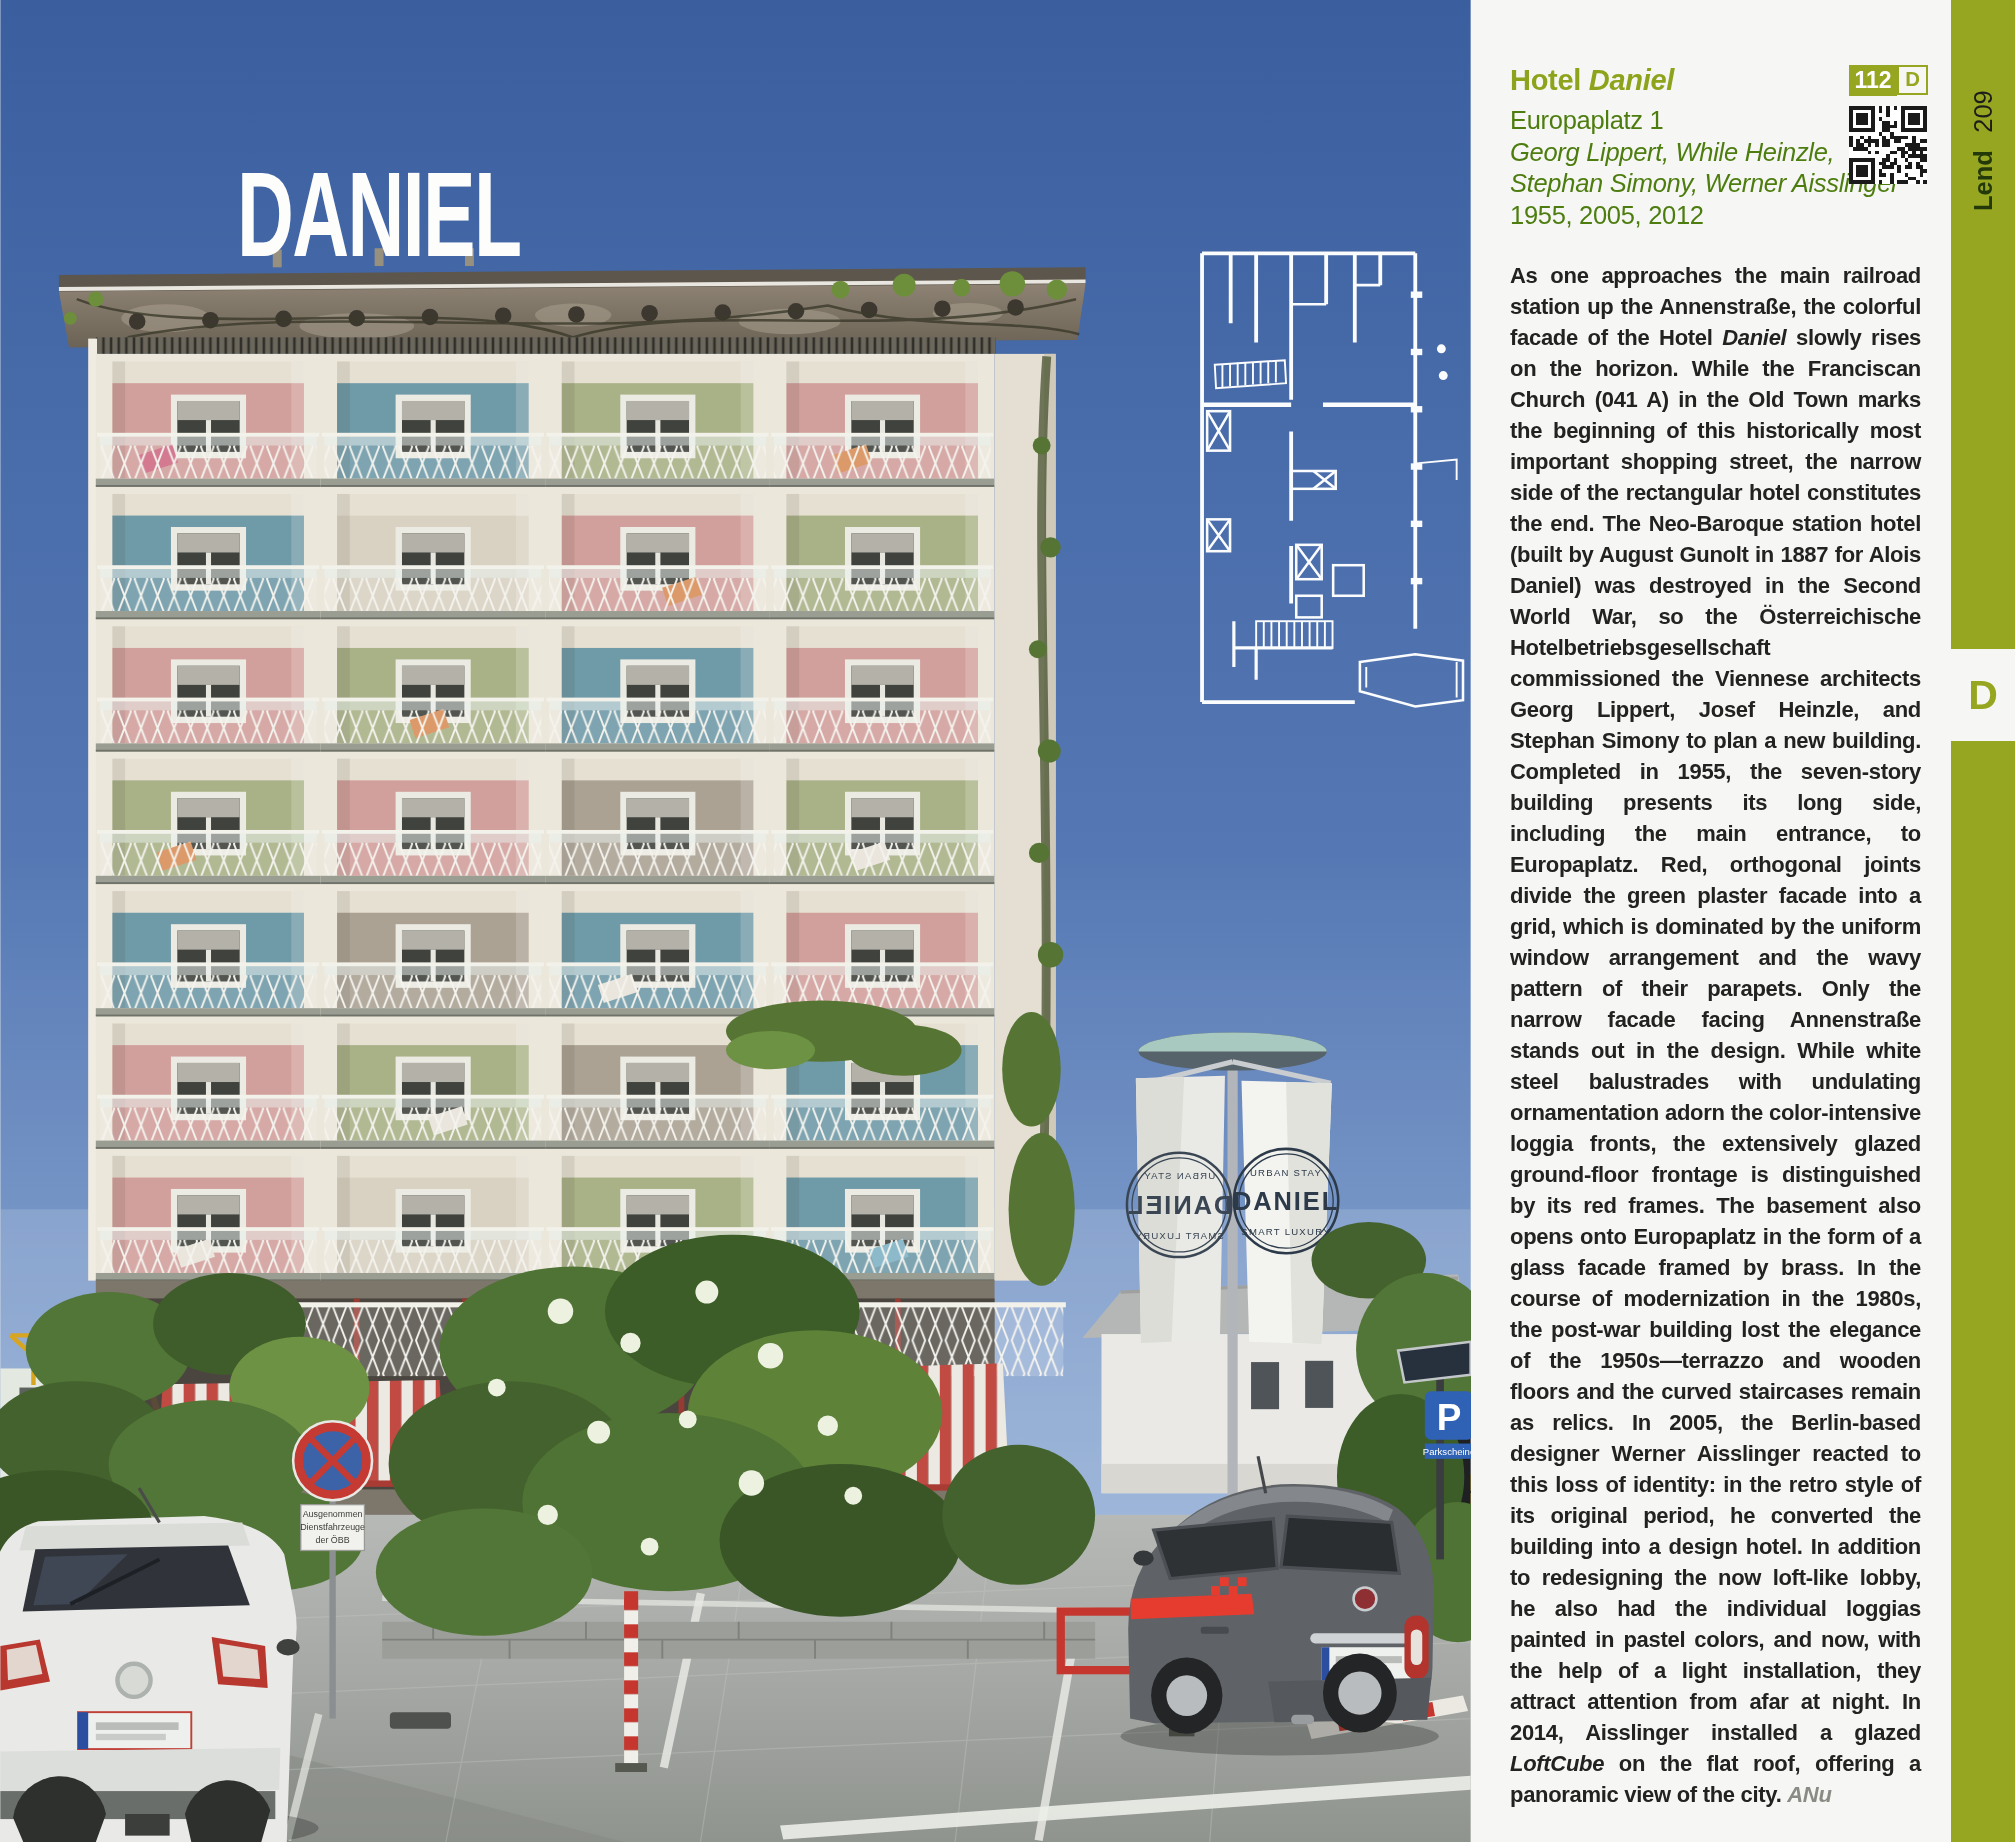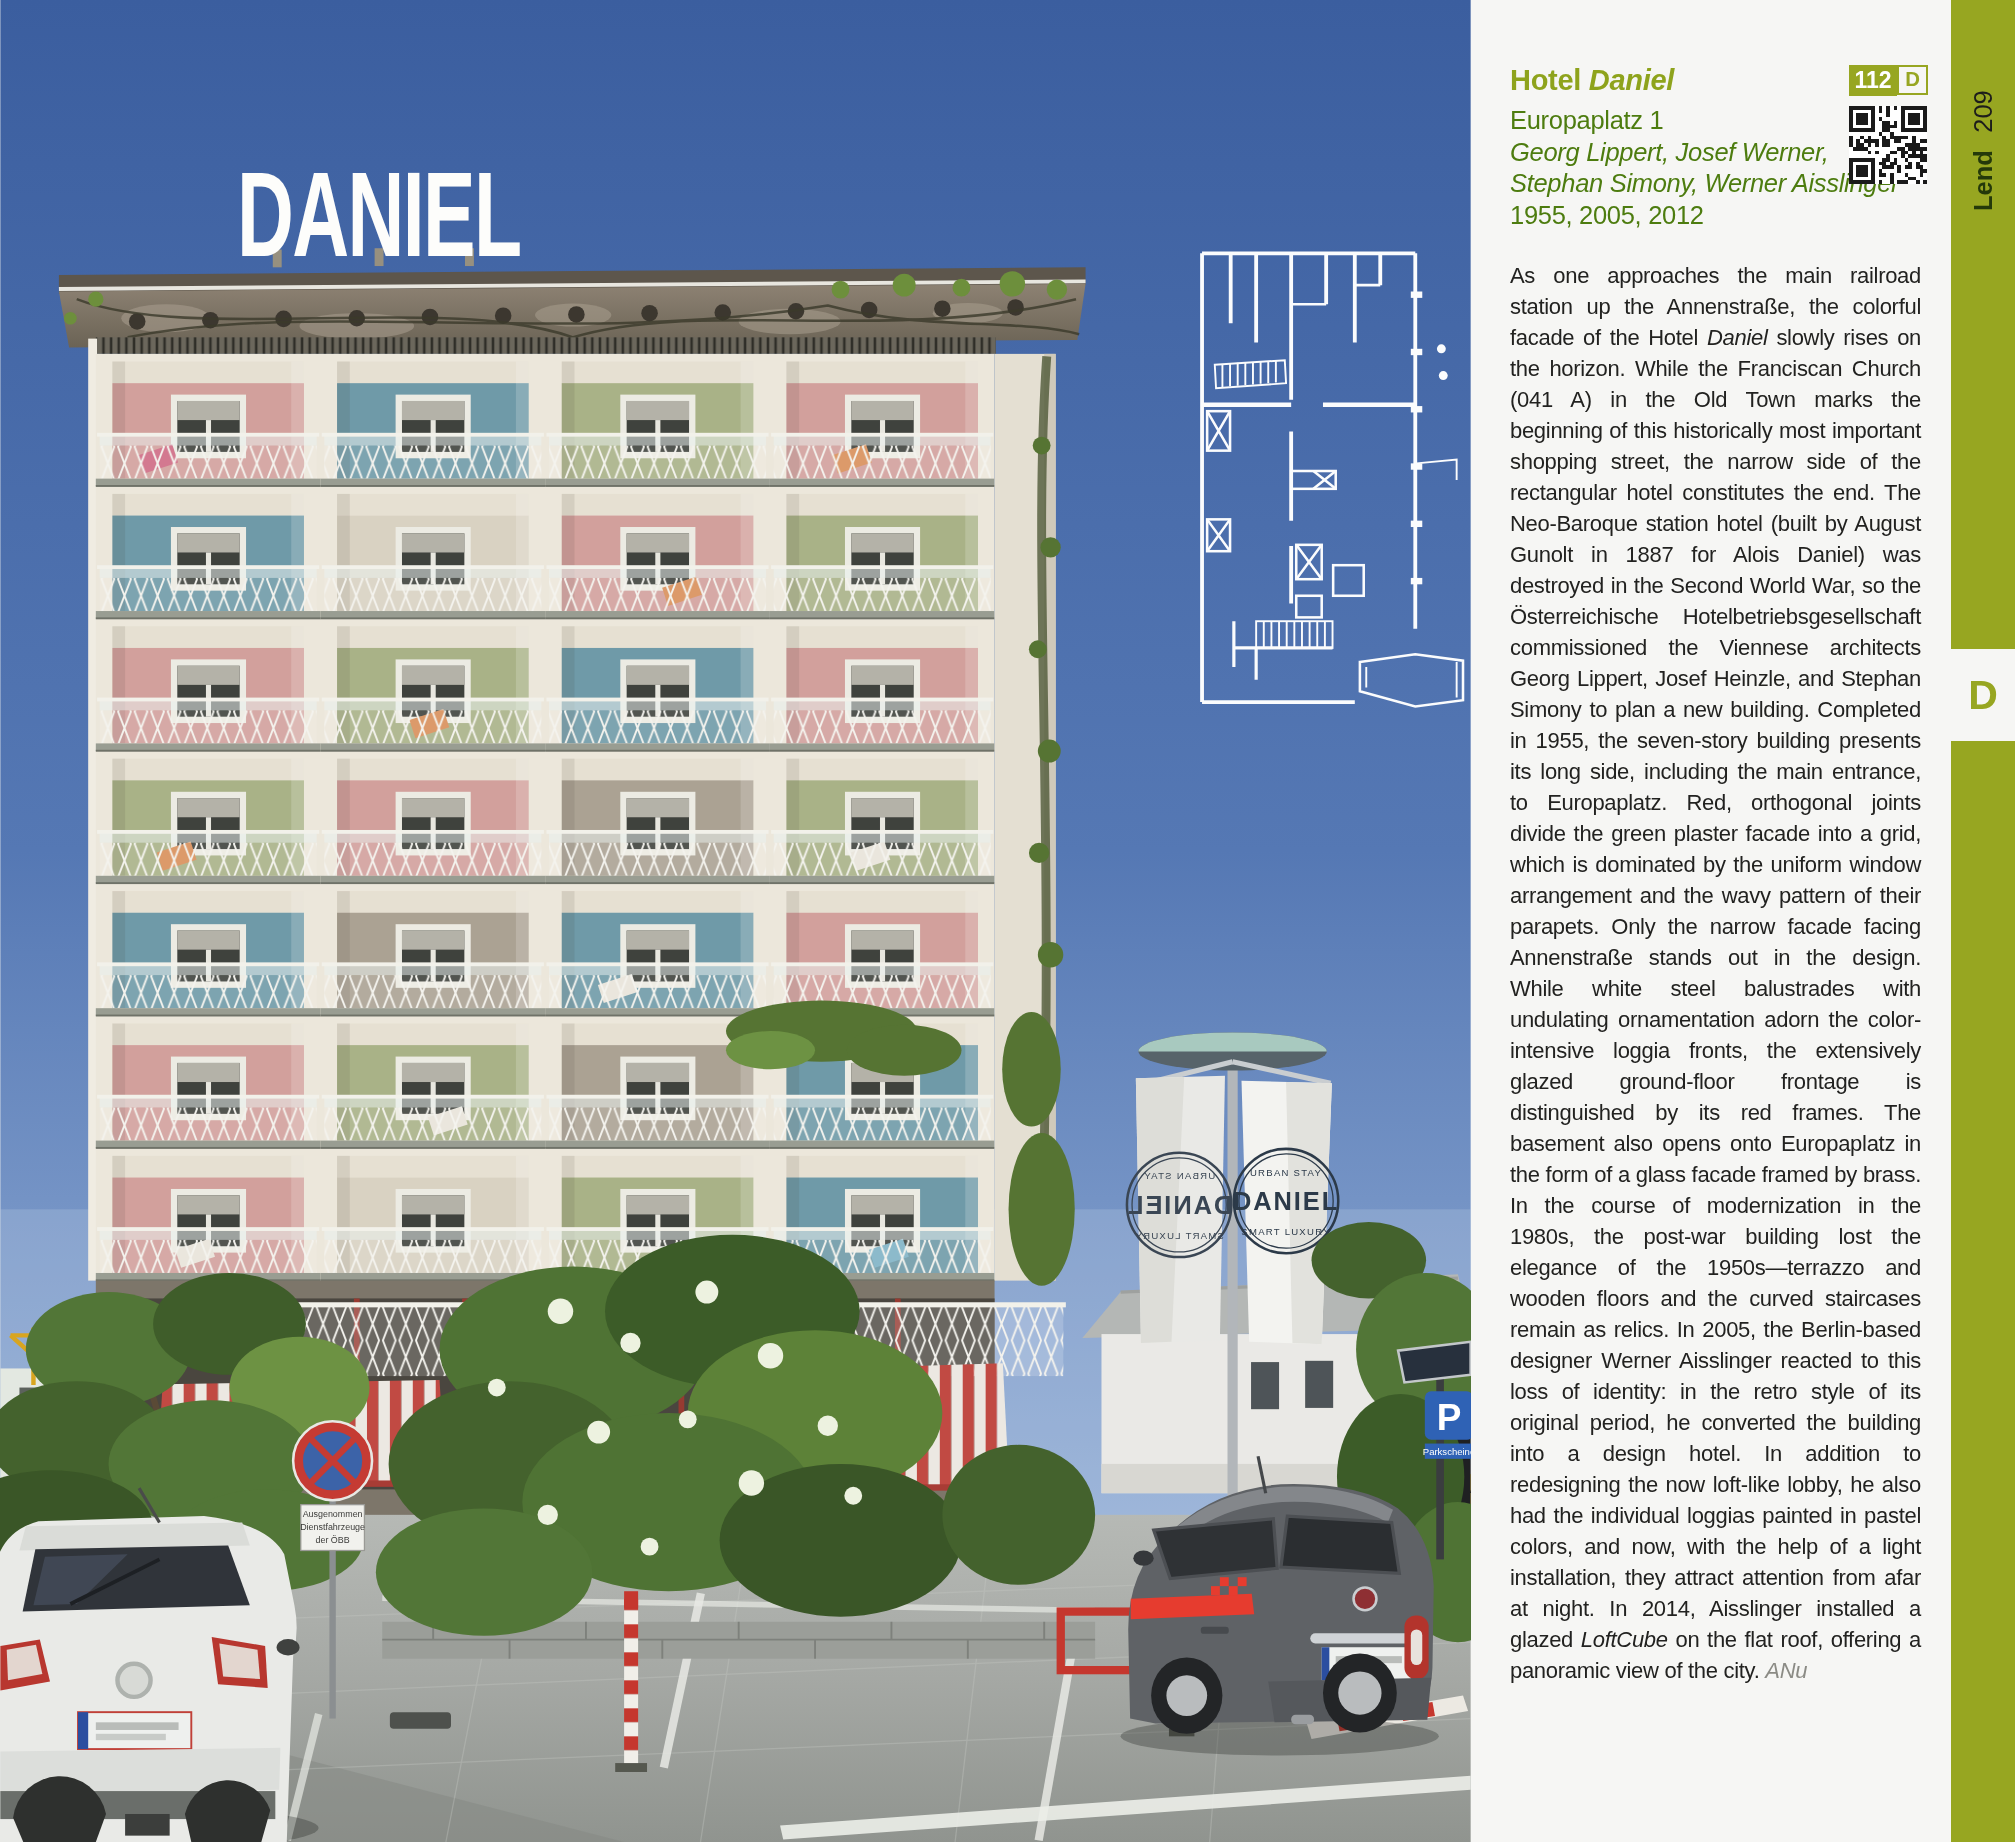--- a/index.html
+++ b/index.html
@@ -12,21 +12,21 @@
   .sub{position:absolute;left:39px;color:#4d7c0f;font-size:25.5px;letter-spacing:-0.3px;white-space:nowrap;}
   .it{font-style:italic;}
   .sig{font-style:italic;color:#8b8b85;}
   #badge{position:absolute;left:378px;top:65px;display:flex;}
   #badge .num{width:48px;height:31px;background:#97a621;color:#fff;font-weight:bold;font-size:23px;
               display:flex;align-items:center;justify-content:center;}
   #badge .let{width:27px;height:25.5px;background:#f6f6f4;border:2.5px solid #97a621;color:#97a621;
               font-weight:bold;font-size:20.4px;display:flex;align-items:center;justify-content:center;}
   #qr{position:absolute;left:378px;top:106px;width:78px;height:78px;}
   #bodytext{position:absolute;left:39px;top:260px;width:411px;font-size:22px;line-height:31px;
-            letter-spacing:-0.3px;color:#222220;text-align:justify;}
+            letter-spacing:-0.3px;color:#222220;text-align:justify;font-weight:bold;}
   
   #strip{position:absolute;left:1951px;top:0;width:64px;height:1842px;background:#97a621;}
   #strip .gap{position:absolute;left:0;top:649px;width:64px;height:92px;background:#f6f6f4;
               display:flex;align-items:center;justify-content:center;}
   #strip .gap span{color:#97a621;font-weight:bold;font-size:41px;}
   .rot{position:absolute;left:0;width:64px;height:57px;display:flex;align-items:center;justify-content:center;
        transform:rotate(-90deg);}
   #pnum{top:83px;font-size:25.5px;color:#1d1d1b;}
   #district{top:152px;font-size:25.5px;font-weight:bold;color:#24390a;}
 </style>
@@ -847,21 +847,21 @@
       <ellipse cx="2136" cy="2660" rx="58" ry="62" fill="#232527"></ellipse>
       <circle cx="2136" cy="2660" r="34" fill="#b9bcbe"></circle>
       <line x1="1988" y1="2346" x2="1976" y2="2288" stroke="#44474a" stroke-width="5"></line>
       <ellipse cx="1796" cy="2448" rx="16" ry="12" fill="#35383b"></ellipse>
     </g>
   </svg>
 
   <div id="col">
     <div class="title"><span>Hotel </span><span class="it">Daniel</span></div>
     <div class="sub" style="top:106px">Europaplatz 1</div>
-    <div class="sub it" style="top:138px">Georg Lippert, Josef Werner,</div>
+    <div class="sub it" style="top:138px">Georg Lippert, While Heinzle,</div>
     <div class="sub it" style="top:169px">Stephan Simony, Werner Aisslinger</div>
     <div class="sub" style="top:201px">1955, 2005, 2012</div>
 
     <div id="badge">
       <div class="num">112</div>
       <div class="let">D</div>
     </div>
 
     <svg id="qr" viewBox="0 0 21 21" shape-rendering="crispEdges">
       <rect width="21" height="21" fill="#ffffff"></rect>

